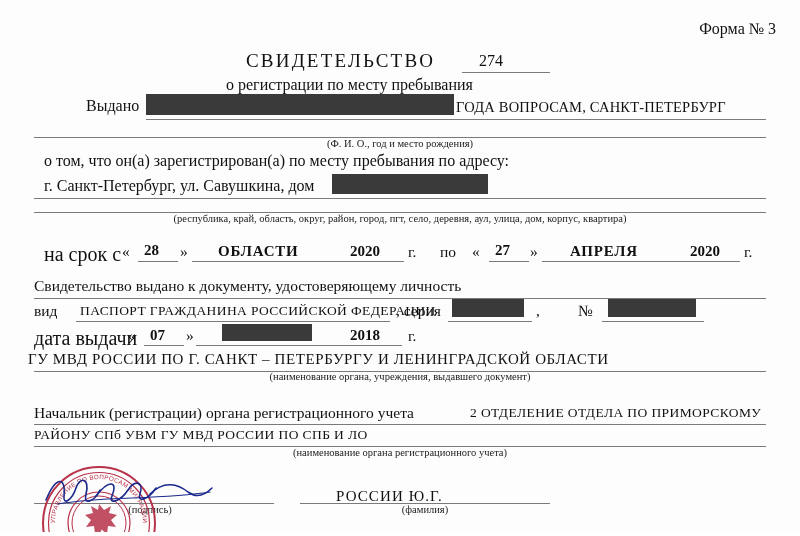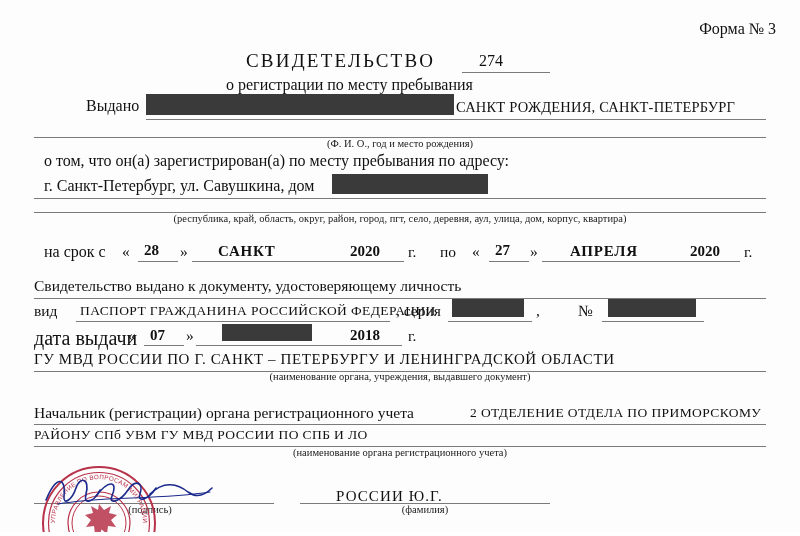--- a/index.html
+++ b/index.html
@@ -135,21 +135,21 @@
     top: 212px;
     width: 732px;
   }
   #address-caption {
     left: 140px;
     top: 213px;
     width: 520px;
   }
 
   
-  #term-label { left: 44px; top: 243px; font-size: 16px; }
+  #term-label { left: 44px; top: 243px; font-size: 20px; }
   #q1 { left: 122px; top: 243px; font-size: 15.5px; }
   #day-from { left: 144px; top: 242px; font-size: 15px; font-weight: bold; }
   #q2 { left: 180px; top: 243px; font-size: 15.5px; }
   #month-from { left: 218px; top: 243px; font-size: 15px; font-weight: bold; letter-spacing: 0.8px; }
   #year-from { left: 350px; top: 243px; font-size: 15px; font-weight: bold; }
   #g1 { left: 408px; top: 243px; font-size: 15.5px; }
   #po { left: 440px; top: 243px; font-size: 15.5px; }
   #q3 { left: 472px; top: 243px; font-size: 15.5px; }
   #day-to { left: 495px; top: 242px; font-size: 15px; font-weight: bold; }
   #q4 { left: 530px; top: 243px; font-size: 15.5px; }
@@ -184,21 +184,21 @@
   #q5 { left: 128px; top: 327px; font-size: 15.5px; }
   #issue-day { left: 150px; top: 327px; font-size: 15px; font-weight: bold; }
   #q6 { left: 186px; top: 327px; font-size: 15.5px; }
   #issue-month-redact { left: 222px; top: 324px; width: 90px; height: 17px; }
   #issue-year { left: 350px; top: 327px; font-size: 15px; font-weight: bold; }
   #g3 { left: 408px; top: 327px; font-size: 15.5px; }
   #r-issue-day { left: 144px; top: 345px; width: 40px; }
   #r-issue-month { left: 196px; top: 345px; width: 148px; }
   #r-issue-year { left: 344px; top: 345px; width: 58px; }
 
-  #organ-line { left: 34px; top: 351px; font-size: 15px; letter-spacing: 0.6px; }
+  #organ-line { left: 28px; top: 351px; font-size: 15px; letter-spacing: 0.6px; }
   #organ-rule { left: 34px; top: 371px; width: 732px; }
   #organ-caption { left: 180px; top: 371px; width: 440px; }
 
   
   #chief-label { left: 34px; top: 404px; font-size: 15.5px; }
   #chief-org1 { left: 470px; top: 405px; font-size: 13.5px; letter-spacing: 0.4px; }
   #chief-rule1 { left: 34px; top: 424px; width: 732px; }
   #chief-org2 { left: 34px; top: 427px; font-size: 13.5px; letter-spacing: 0.4px; }
   #chief-rule2 { left: 34px; top: 446px; width: 732px; }
   #chief-caption { left: 170px; top: 447px; width: 460px; }
@@ -244,38 +244,38 @@
 
   <div class="t" id="form-no">Форма № 3</div>
 
   <div class="t" id="doc-title">СВИДЕТЕЛЬСТВО</div>
   <div class="t" id="doc-number">274</div>
   <div class="rule" id="doc-number-rule"></div>
   <div class="t" id="doc-subtitle">о регистрации по месту пребывания</div>
 
   <div class="t" id="issued-label">Выдано</div>
   <div class="redact" id="issued-redact"></div>
-  <div class="t" id="issued-value">САНКТ РОЖДЕНИЯ, САНКТ-ПЕТЕРБУРГ</div>
+  <div class="t" id="issued-value">ГОДА ВОПРОСАМ, САНКТ-ПЕТЕРБУРГ</div>
   <div class="rule" id="issued-rule"></div>
 
   <div class="rule" id="line2-rule"></div>
   <div class="caption" id="fio-caption">(Ф. И. О., год и место рождения)</div>
 
   <div class="t" id="about-line">о том, что он(а) зарегистрирован(а) по месту пребывания по адресу:</div>
   <div class="t" id="address-line">г. Санкт-Петербург, ул. Савушкина, дом</div>
   <div class="redact" id="address-redact"></div>
   <div class="rule" id="address-rule"></div>
   <div class="rule" id="address-rule2"></div>
   <div class="caption" id="address-caption">(республика, край, область, округ, район, город, пгт, село, деревня, аул, улица, дом, корпус, квартира)</div>
 
   <div class="t" id="term-label">на срок с</div>
   <div class="t" id="q1">«</div>
   <div class="t" id="day-from">28</div>
   <div class="t" id="q2">»</div>
-  <div class="t" id="month-from">САНКТ</div>
+  <div class="t" id="month-from">ОБЛАСТИ</div>
   <div class="t" id="year-from">2020</div>
   <div class="t" id="g1">г.</div>
   <div class="t" id="po">по</div>
   <div class="t" id="q3">«</div>
   <div class="t" id="day-to">27</div>
   <div class="t" id="q4">»</div>
   <div class="t" id="month-to">АПРЕЛЯ</div>
   <div class="t" id="year-to">2020</div>
   <div class="t" id="g2">г.</div>
 

